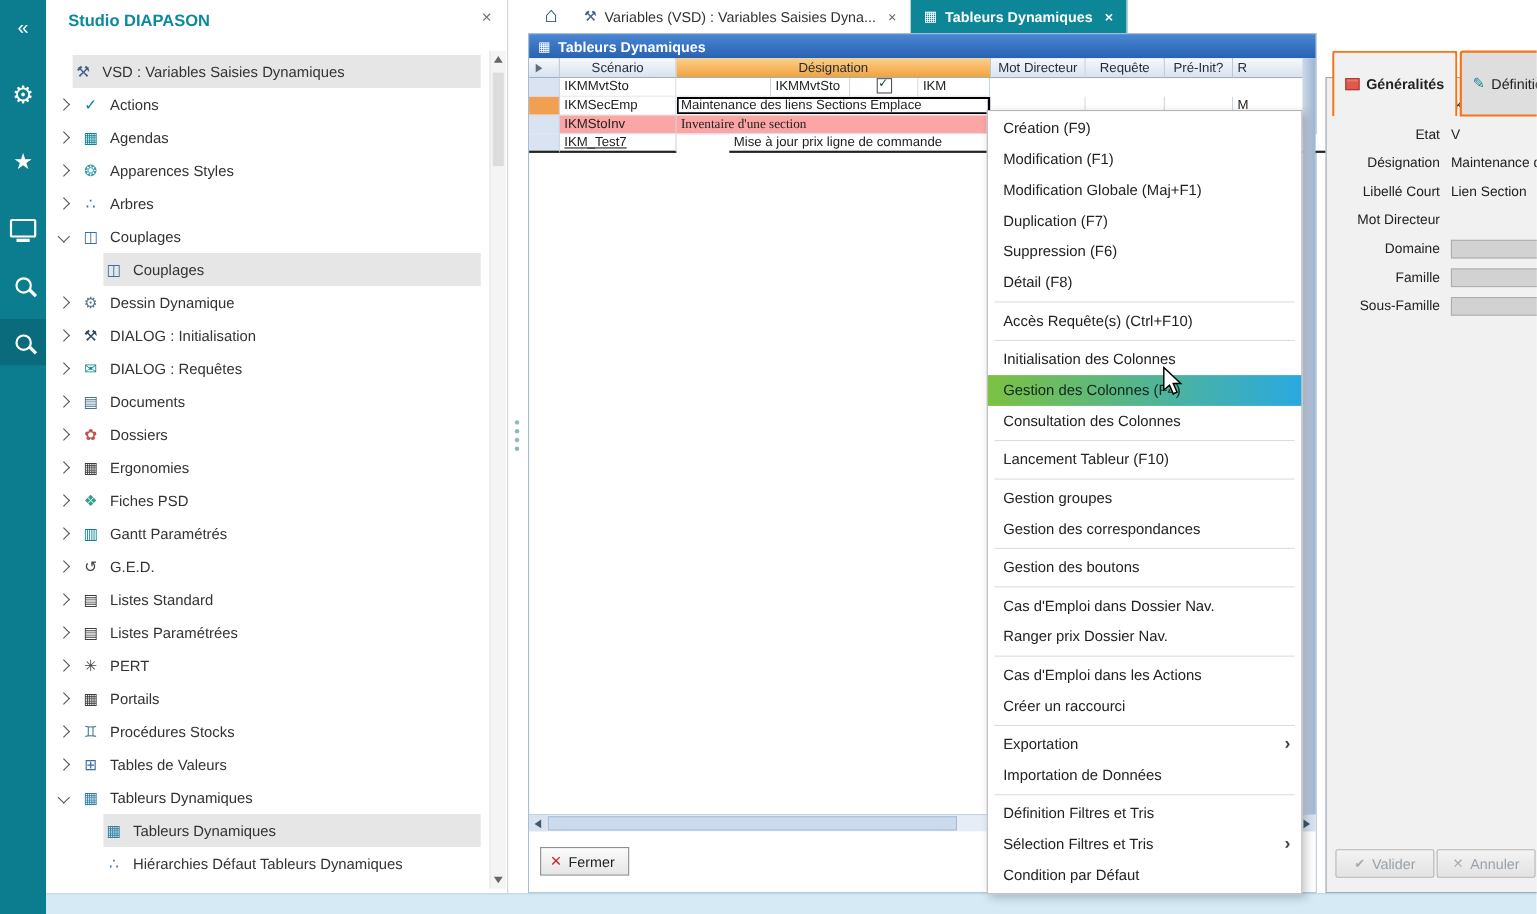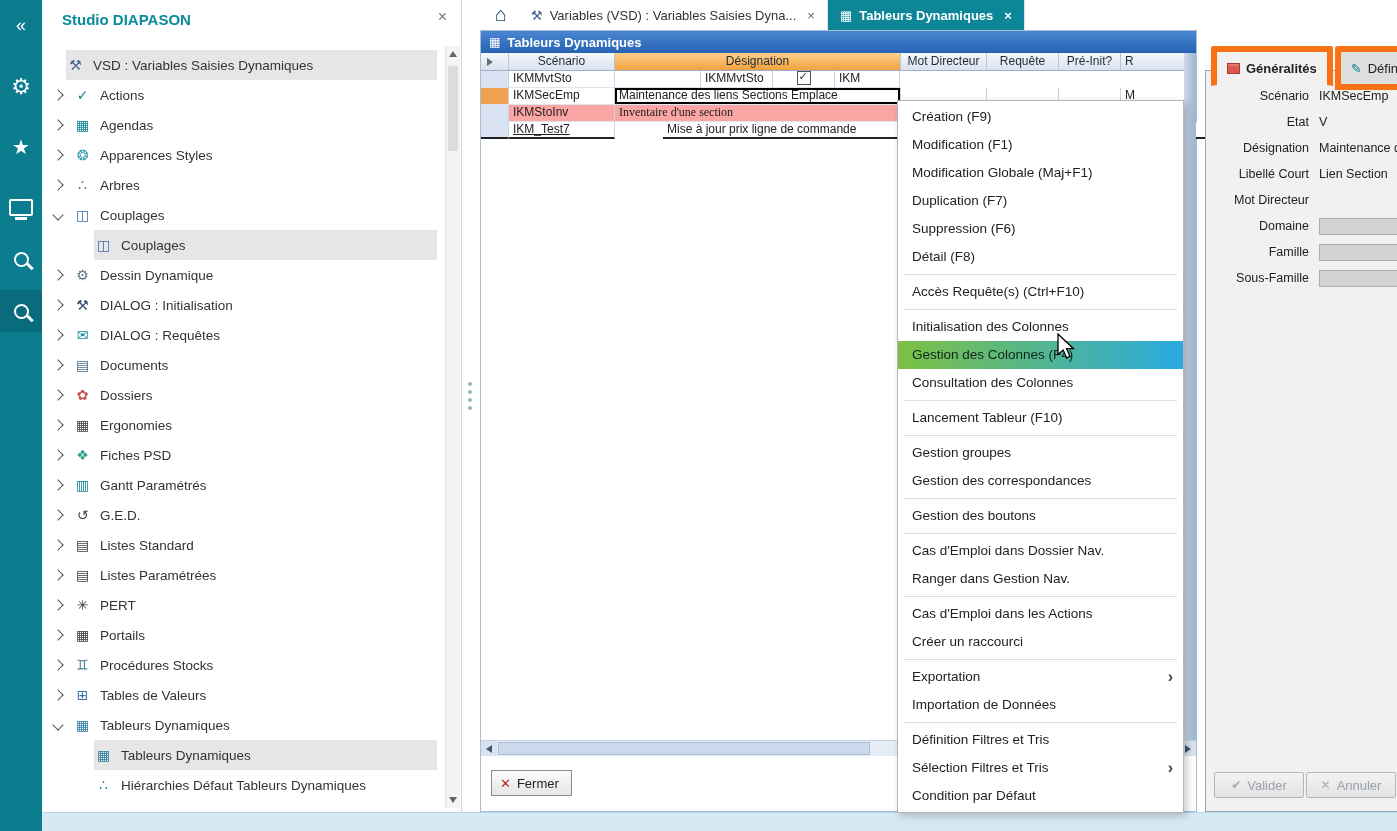--- a/index.html
+++ b/index.html
@@ -72,21 +72,21 @@
   .tri-l{width:0;height:0;border-top:4px solid transparent;border-bottom:4px solid transparent;border-right:6px solid #44566e}
   .tri-r{width:0;height:0;border-top:4px solid transparent;border-bottom:4px solid transparent;border-left:6px solid #44566e}
   .hthumb{position:absolute;left:17px;top:1px;width:372px;height:13px;background:#cbdaec;border:1px solid #a8bcd4;box-sizing:border-box}
   .pfoot{position:absolute;left:0;right:0;bottom:0;height:55px;background:#fff}
   .btn-fermer{position:absolute;left:10px;top:14px;height:24px;display:flex;align-items:center;gap:6px;padding:0 12px 0 8px;background:linear-gradient(#fbfbfb,#e6e6e6);border:1px solid #8d8d8d;font-size:13px;cursor:pointer}
   .fermer-x{color:#c42222;font-weight:bold}
 
   
   .inspector{position:absolute;left:1205px;top:70px;width:240px;height:742px;background:#f1f1f1;border:1px solid #98a6b6;box-sizing:border-box}
   .itabs{position:absolute;left:1211px;top:46px;display:flex;gap:2px;z-index:3}
-  .itab{display:flex;align-items:center;gap:6px;height:24px;padding:4px 10px;border:6px solid #f97316;background:#dedede;font-size:13px;border-radius:3px 3px 0 0;cursor:pointer;white-space:nowrap}
+  .itab{display:flex;align-items:center;gap:6px;height:24px;padding:16px 10px;border:2px solid #f97316;background:#dedede;font-size:13px;border-radius:3px 3px 0 0;cursor:pointer;white-space:nowrap}
   .itab.active{background:#f1f1f1;font-weight:bold;height:25px;border-bottom:1px solid #f1f1f1}
   .book{width:11px;height:9px;background:#e2574c;border:1px solid #a23c33;box-shadow:inset 0 2px 0 #fff3}
   .pencil{color:#0d8596;font-size:13px}
   .ifrow{position:absolute;left:0;height:22px;display:flex;align-items:center;width:100%}
   .iflabel{width:103px;text-align:right;font-size:12.5px;color:#222;flex:none}
   .ifval{margin-left:10px;font-size:12.5px;white-space:nowrap;overflow:hidden;width:118px}
   .ifbox{margin-left:10px;width:115px;height:17px;background:#d2d2d2;border:1px solid #aeaeae;box-sizing:border-box}
   .ibtn{position:absolute;bottom:13px;height:24px;width:88px;display:flex;align-items:center;justify-content:center;gap:6px;background:linear-gradient(#f3f3f3,#e3e3e3);border:1px solid #b5b5b5;color:#9aa1a8;font-size:13px;border-radius:2px;cursor:pointer}
   .ibtn .ic{font-size:12px;color:#a3adb3}
 
@@ -415,21 +415,21 @@
       <div class="mi">Consultation des Colonnes</div>
       <div class="msep"></div>
       <div class="mi">Lancement Tableur (F10)</div>
       <div class="msep"></div>
       <div class="mi">Gestion groupes</div>
       <div class="mi">Gestion des correspondances</div>
       <div class="msep"></div>
       <div class="mi">Gestion des boutons</div>
       <div class="msep"></div>
       <div class="mi">Cas d'Emploi dans Dossier Nav.</div>
-      <div class="mi">Ranger dans Gestion Nav.</div>
+      <div class="mi">Ranger prix Dossier Nav.</div>
       <div class="msep"></div>
       <div class="mi">Cas d'Emploi dans les Actions</div>
       <div class="mi">Créer un raccourci</div>
       <div class="msep"></div>
       <div class="mi">Exportation<span class="sub">›</span></div>
       <div class="mi">Importation de Données</div>
       <div class="msep"></div>
       <div class="mi">Définition Filtres et Tris</div>
       <div class="mi">Sélection Filtres et Tris<span class="sub">›</span></div>
       <div class="mi">Condition par Défaut</div>

